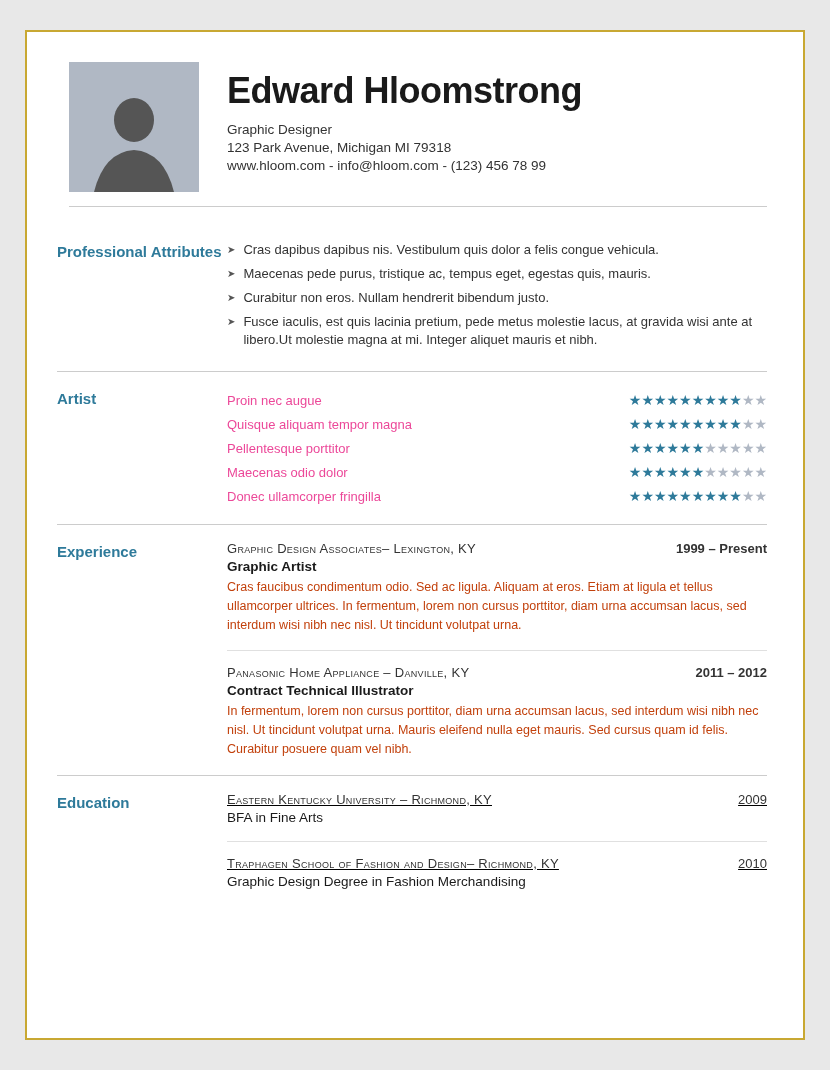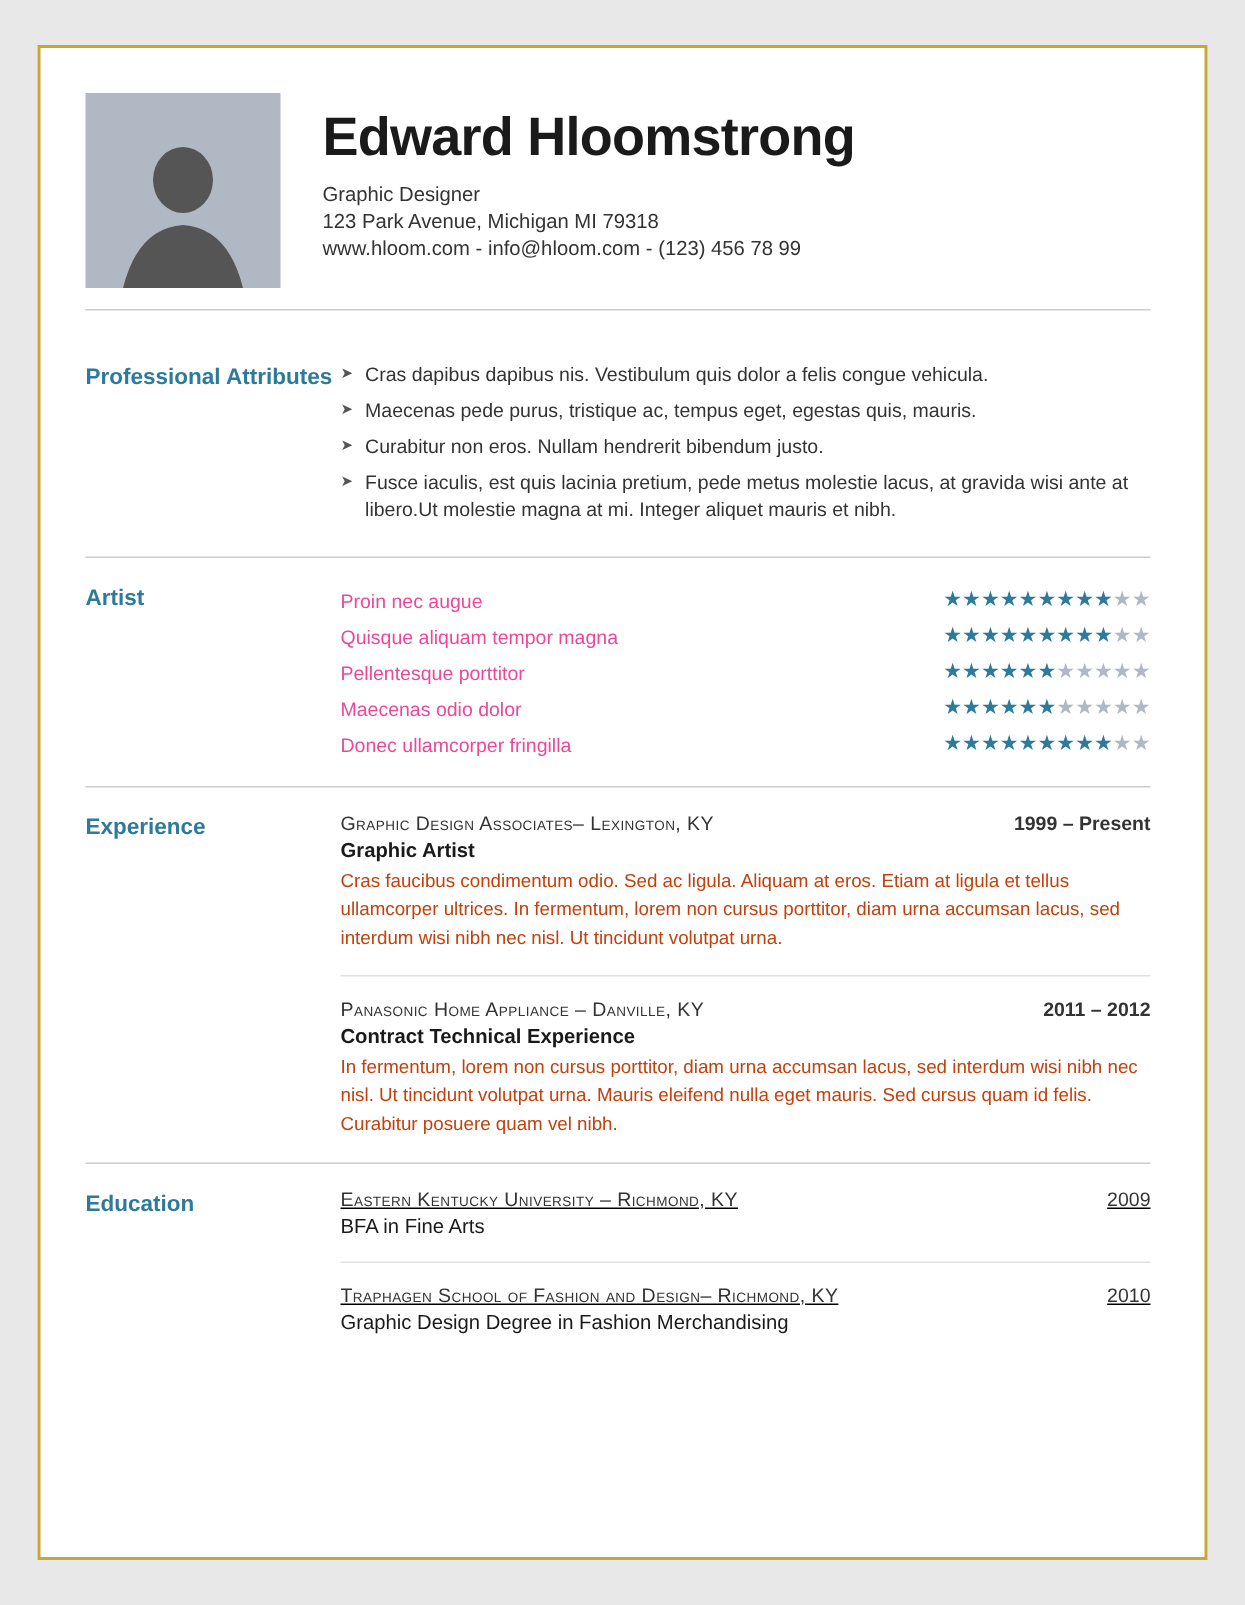--- a/index.html
+++ b/index.html
@@ -18,20 +18,21 @@
       border: 2px solid #c8a832;
       padding: 30px 36px 30px 30px;
     }
     
     .header {
       display: flex;
       align-items: flex-start;
       margin-bottom: 18px;
       padding-bottom: 14px;
       border-bottom: 1px solid #ccc;
+      margin-left: 12px;
     }
     .avatar-box {
       width: 130px;
       height: 130px;
       background: #b0b8c4;
       flex-shrink: 0;
       margin-right: 28px;
       display: flex;
       align-items: flex-end;
       justify-content: center;
@@ -282,21 +283,21 @@
       </div>
       <div class="exp-title">Graphic Artist</div>
       <div class="exp-desc">Cras faucibus condimentum odio. Sed ac ligula. Aliquam at eros. Etiam at ligula et tellus ullamcorper ultrices. In fermentum, lorem non cursus porttitor, diam urna accumsan lacus, sed interdum wisi nibh nec nisl. Ut tincidunt volutpat urna.</div>
     </div>
         <hr class="exp-divider">
         <div class="exp-entry">
       <div class="exp-header">
         <span class="exp-company">Panasonic Home Appliance – Danville, KY</span>
         <span class="exp-dates">2011 – 2012</span>
       </div>
-      <div class="exp-title">Contract Technical Experience</div>
+      <div class="exp-title">Contract Technical Illustrator</div>
       <div class="exp-desc">In fermentum, lorem non cursus porttitor, diam urna accumsan lacus, sed interdum wisi nibh nec nisl. Ut tincidunt volutpat urna. Mauris eleifend nulla eget mauris. Sed cursus quam id felis. Curabitur posuere quam vel nibh.</div>
     </div>
       </div>
   </div>
 
   <div class="section section-last">
     <div class="section-label">Education</div>
     <div class="section-content" id="education-content">
         <div class="edu-entry">
       <div class="edu-header">

